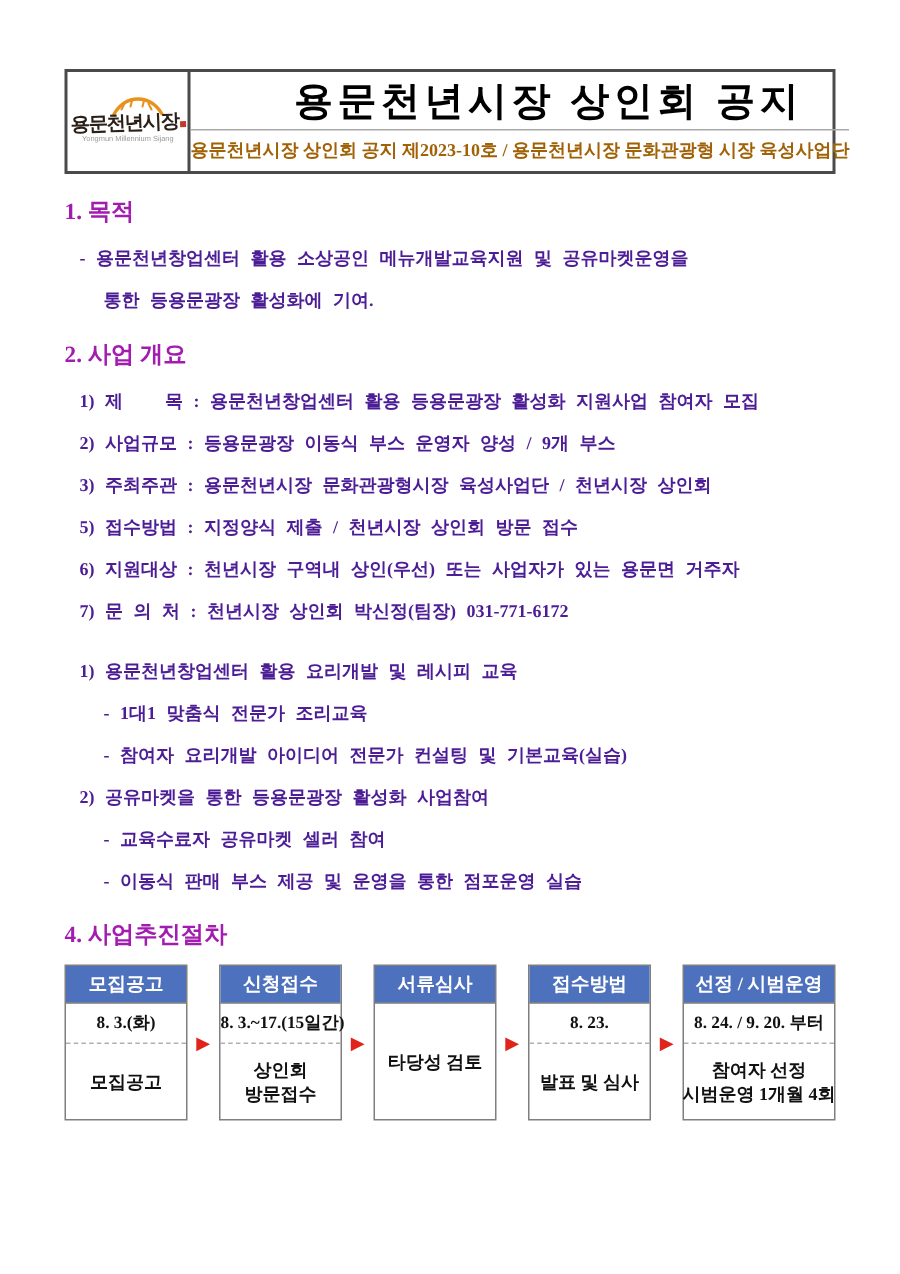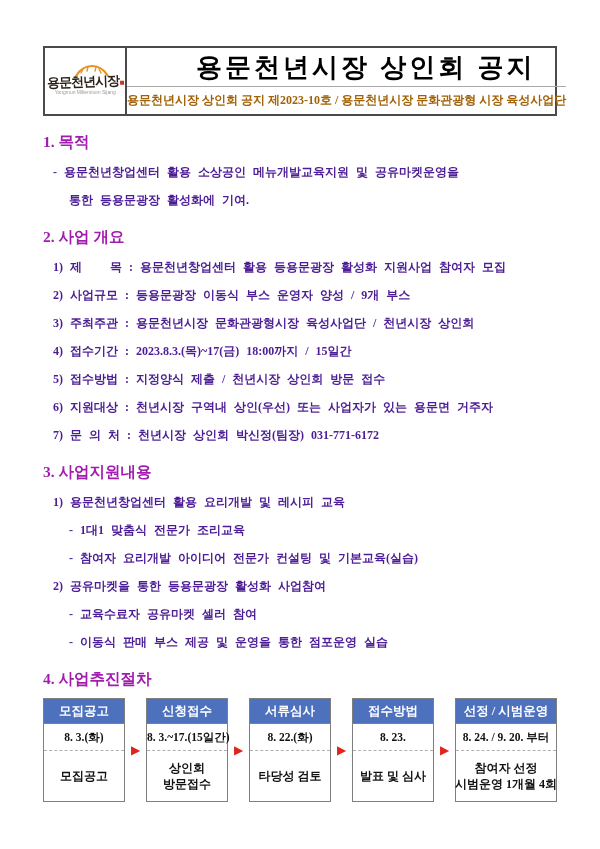--- a/index.html
+++ b/index.html
@@ -196,32 +196,30 @@
 
   <section class="section">
     <h2 class="section-heading">2. 사업 개요</h2>
     <div class="section-lines">
   <p class="line indent-1">1) 제    목 : 용문천년창업센터 활용 등용문광장 활성화 지원사업 참여자 모집</p>
 
   <p class="line indent-1">2) 사업규모 : 등용문광장 이동식 부스 운영자 양성 / 9개 부스</p>
 
   <p class="line indent-1">3) 주최주관 : 용문천년시장 문화관광형시장 육성사업단 / 천년시장 상인회</p>
 
-  <p class="line indent-1">4) 접수기간 : 2023.8.3.(목)~17(금) 18:00까지 / 15일간</p>
 
   <p class="line indent-1">5) 접수방법 : 지정양식 제출 / 천년시장 상인회 방문 접수</p>
 
   <p class="line indent-1">6) 지원대상 : 천년시장 구역내 상인(우선) 또는 사업자가 있는 용문면 거주자</p>
 
   <p class="line indent-1">7) 문 의 처 : 천년시장 상인회 박신정(팀장) 031-771-6172</p>
 </div>
   </section>
 
   <section class="section">
-    <h2 class="section-heading">3. 사업지원내용</h2>
     <div class="section-lines">
   <p class="line indent-1">1) 용문천년창업센터 활용 요리개발 및 레시피 교육</p>
 
   <p class="line indent-2">- 1대1 맞춤식 전문가 조리교육</p>
 
   <p class="line indent-2">- 참여자 요리개발 아이디어 전문가 컨설팅 및 기본교육(실습)</p>
 
   <p class="line indent-1">2) 공유마켓을 통한 등용문광장 활성화 사업참여</p>
 
   <p class="line indent-2">- 교육수료자 공유마켓 셀러 참여</p>
@@ -253,21 +251,20 @@
     <div class="flow-desc">
           <div>상인회</div>
           <div>방문접수</div>
         </div>
   </div>
 
   <div class="flow-arrow">▶</div>
 
   <div class="flow-step">
     <div class="flow-head">서류심사</div>
-    <div class="flow-date">8. 22.(화)</div>
     <div class="flow-desc">
           <div>타당성 검토</div>
         </div>
   </div>
 
   <div class="flow-arrow">▶</div>
 
   <div class="flow-step">
     <div class="flow-head">접수방법</div>
     <div class="flow-date">8. 23.</div>

